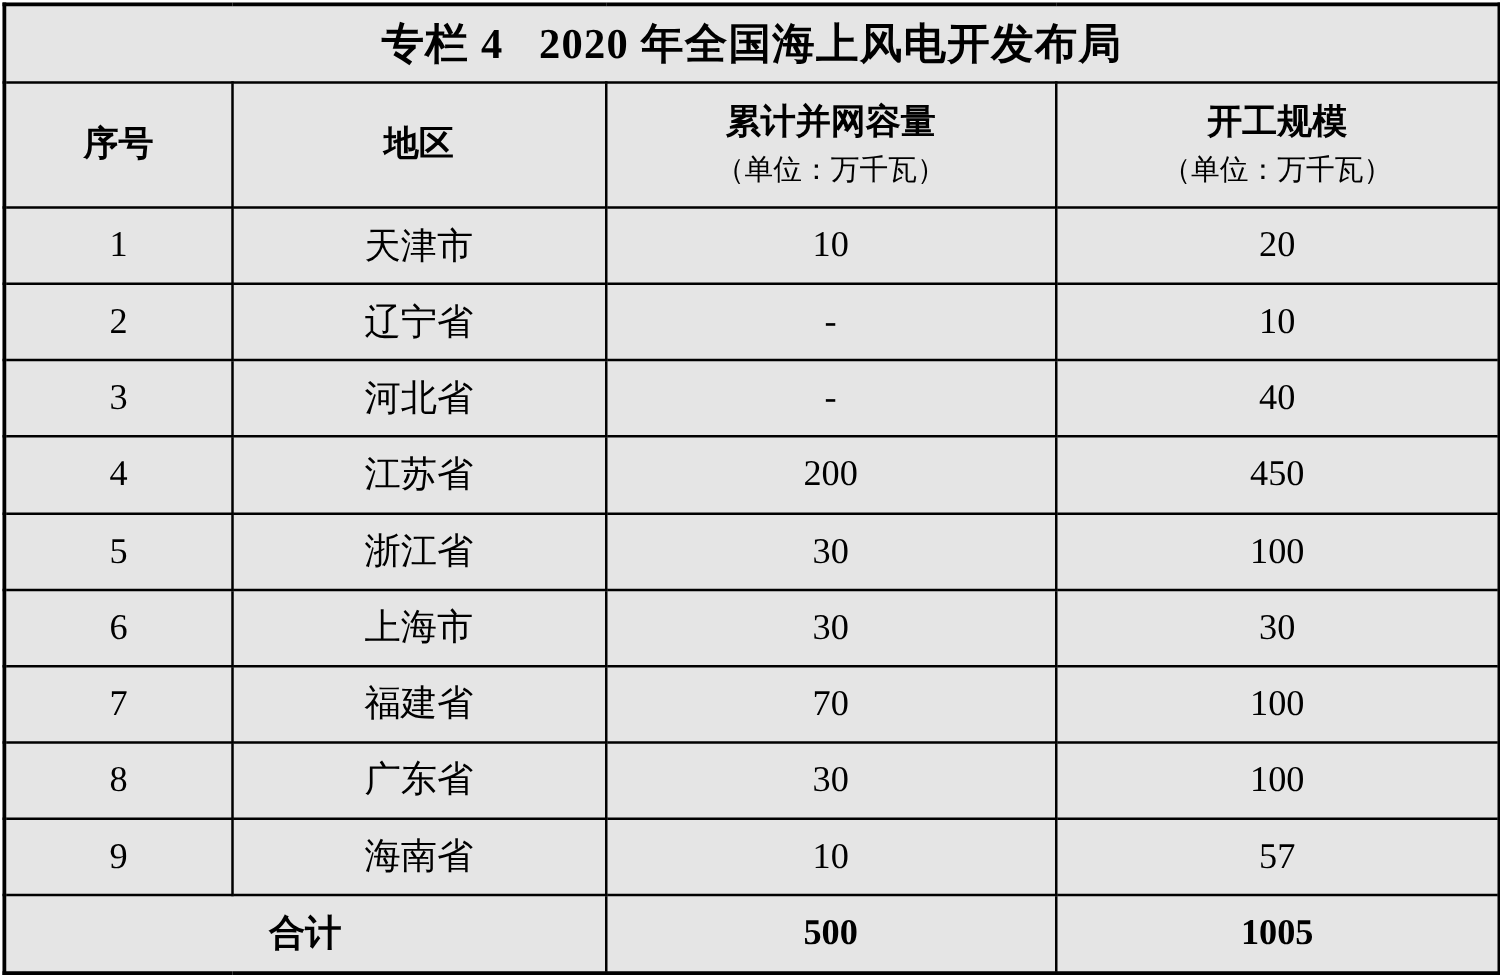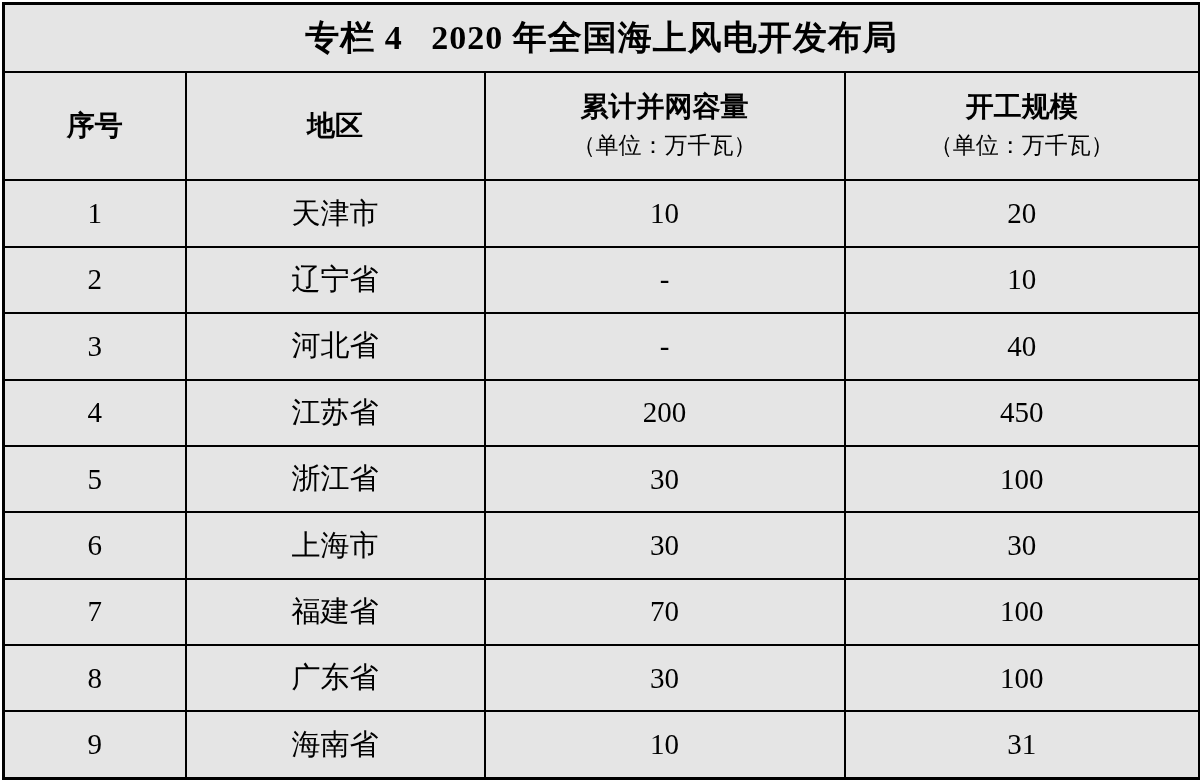--- a/index.html
+++ b/index.html
@@ -143,18 +143,23 @@
       <tr class="data-row">
         <td>8</td>
         <td>广东省</td>
         <td>30</td>
         <td>100</td>
       </tr>
       <tr class="data-row">
         <td>9</td>
         <td>海南省</td>
         <td>10</td>
-        <td>31</td>
+        <td>57</td>
       </tr>
 
+      <tr class="total-row">
+        <td colspan="2">合计</td>
+        <td>500</td>
+        <td>1005</td>
+      </tr>
     </tbody>
   </table>
 </div>
 
 </body></html>

